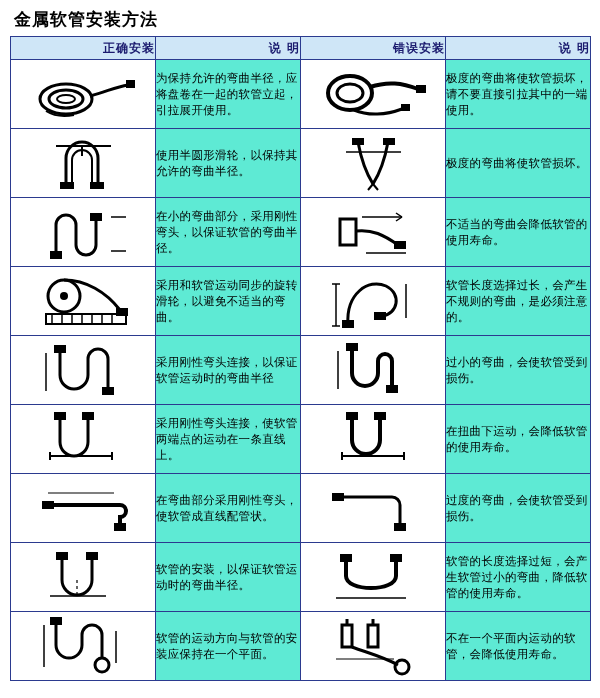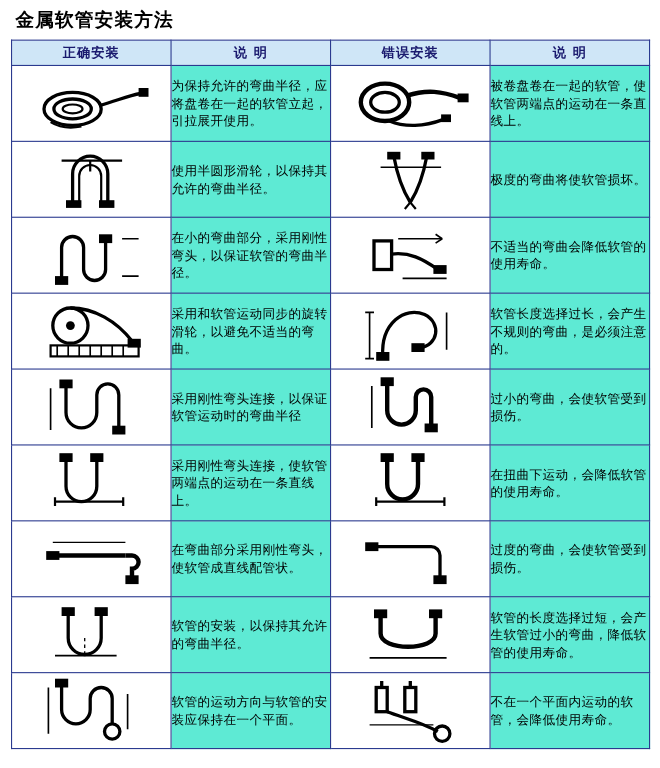--- a/index.html
+++ b/index.html
@@ -38,21 +38,21 @@
     border: 1px solid #2b3a8f;
     padding: 0;
     vertical-align: middle;
   }
   thead th {
     background: #cfe6f7;
     color: #1a1a6e;
     font-size: 12px;
     font-weight: bold;
     height: 22px;
-    text-align: center;
+    text-align: right;
     letter-spacing: 1px;
   }
   col.cimg { width: 145px; }
   col.ctxt { width: 145px; }
 
   td.img-cell {
     background: #ffffff;
     height: 68px;
     text-align: center;
   }
@@ -115,21 +115,21 @@
             <svg viewBox="0 0 135 62" width="135" height="62">
               <ellipse cx="44" cy="30" rx="22" ry="17" fill="none" stroke="#000" stroke-width="4"></ellipse>
               <ellipse cx="44" cy="30" rx="13" ry="9" fill="none" stroke="#000" stroke-width="3"></ellipse>
               <path d="M64 24 C82 18, 96 20, 112 26" fill="none" stroke="#000" stroke-width="4"></path>
               <rect x="110" y="22" width="10" height="8" fill="#000"></rect>
               <path d="M48 47 C62 53, 80 52, 96 46" fill="none" stroke="#000" stroke-width="3"></path>
               <rect x="95" y="41" width="9" height="7" fill="#000"></rect>
             </svg>
           </div>
         </td>
-        <td class="txt-cell">被卷盘卷在一起的软管，使软管两端点的运动在一条直线上。</td>
+        <td class="txt-cell">极度的弯曲将使软管损坏，请不要直接引拉其中的一端使用。</td>
       </tr>
 
       <tr>
         <td class="img-cell">
           <div class="sketch">
             <svg viewBox="0 0 135 62" width="135" height="62">
               <path d="M50 54 L50 26 A16 16 0 0 1 82 26 L82 54" fill="none" stroke="#000" stroke-width="3"></path>
               <path d="M56 54 L56 28 A10 10 0 0 1 76 28 L76 54" fill="none" stroke="#000" stroke-width="2"></path>
               <rect x="44" y="50" width="14" height="7" fill="#000"></rect>
               <rect x="74" y="50" width="14" height="7" fill="#000"></rect>
@@ -303,21 +303,21 @@
           <div class="sketch">
             <svg viewBox="0 0 135 62" width="135" height="62">
               <path d="M46 10 L46 34 A15 15 0 0 0 76 34 L76 10" fill="none" stroke="#000" stroke-width="3"></path>
               <rect x="40" y="6" width="12" height="8" fill="#000"></rect>
               <rect x="70" y="6" width="12" height="8" fill="#000"></rect>
               <line x1="34" y1="50" x2="90" y2="50" stroke="#000" stroke-width="1.5"></line>
               <line x1="61" y1="34" x2="61" y2="50" stroke="#000" stroke-width="1.2" stroke-dasharray="3 3"></line>
             </svg>
           </div>
         </td>
-        <td class="txt-cell">软管的安装，以保持其允许的弯曲半径。</td>
+        <td class="txt-cell">软管的安装，以保证软管运动时的弯曲半径。</td>
         <td class="img-cell">
           <div class="sketch">
             <svg viewBox="0 0 135 62" width="135" height="62">
               <path d="M40 12 L40 30 C40 46, 90 46, 90 30 L90 12" fill="none" stroke="#000" stroke-width="4"></path>
               <rect x="34" y="8" width="12" height="8" fill="#000"></rect>
               <rect x="84" y="8" width="12" height="8" fill="#000"></rect>
               <line x1="30" y1="52" x2="100" y2="52" stroke="#000" stroke-width="1.5"></line>
             </svg>
           </div>
         </td>

